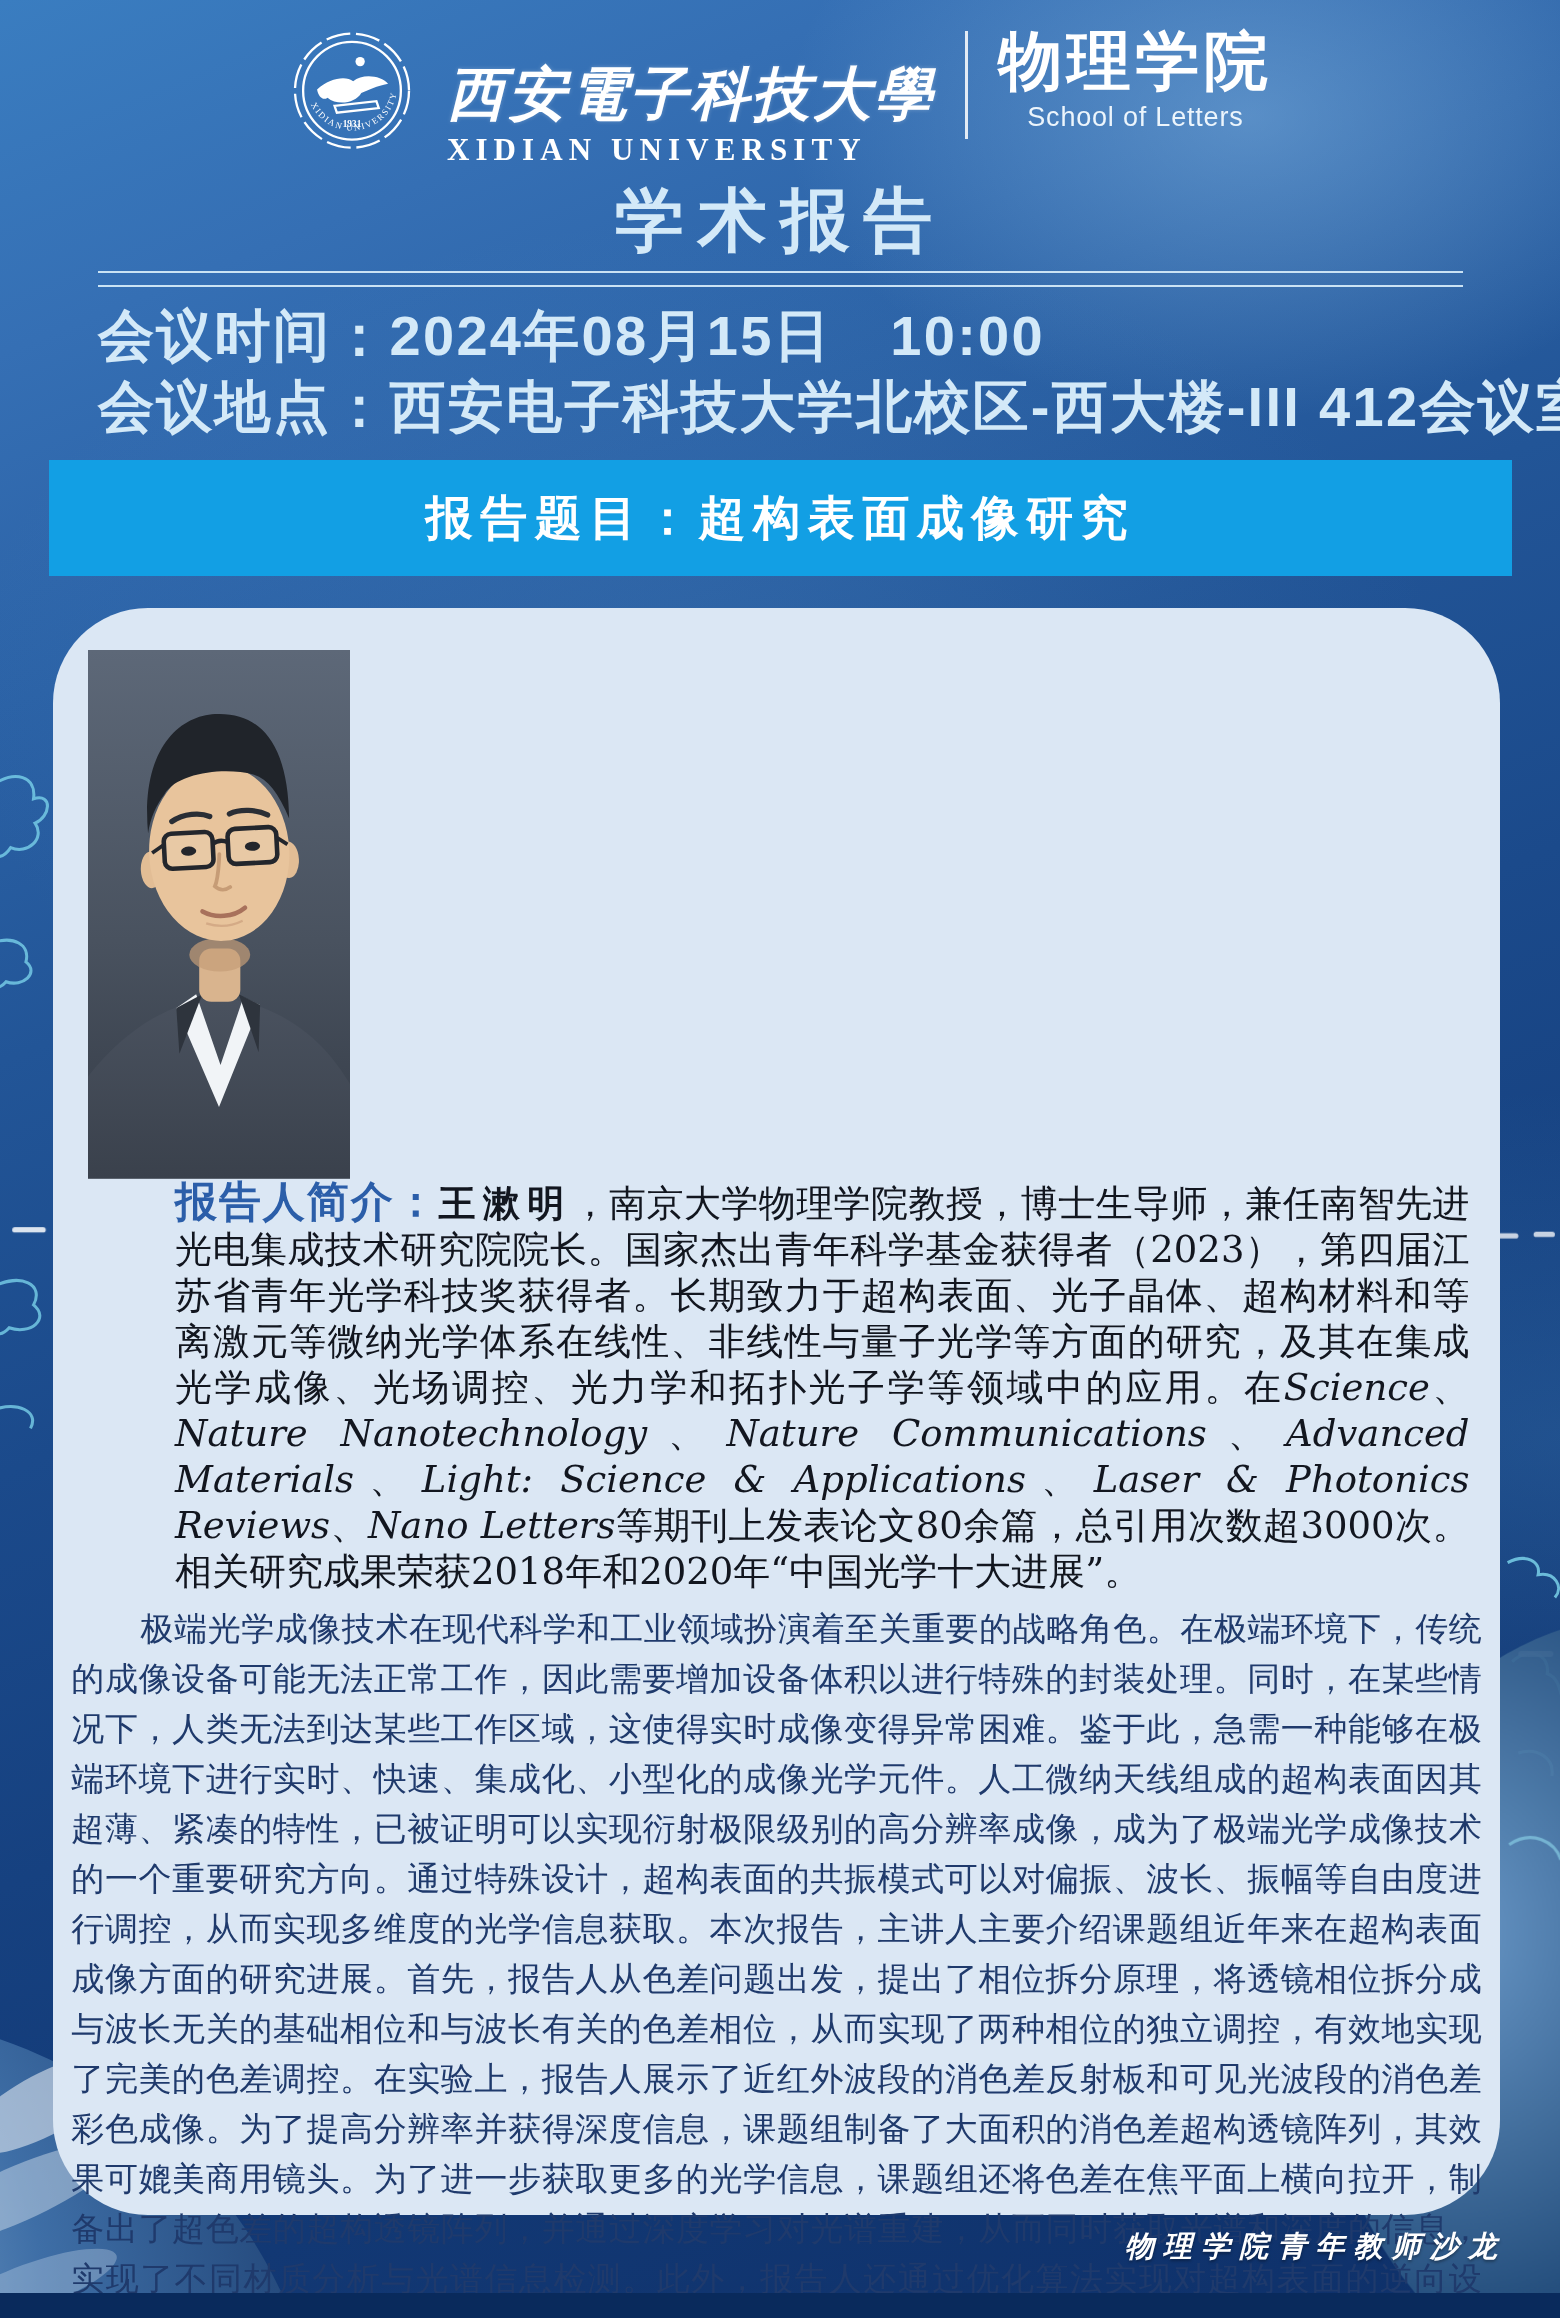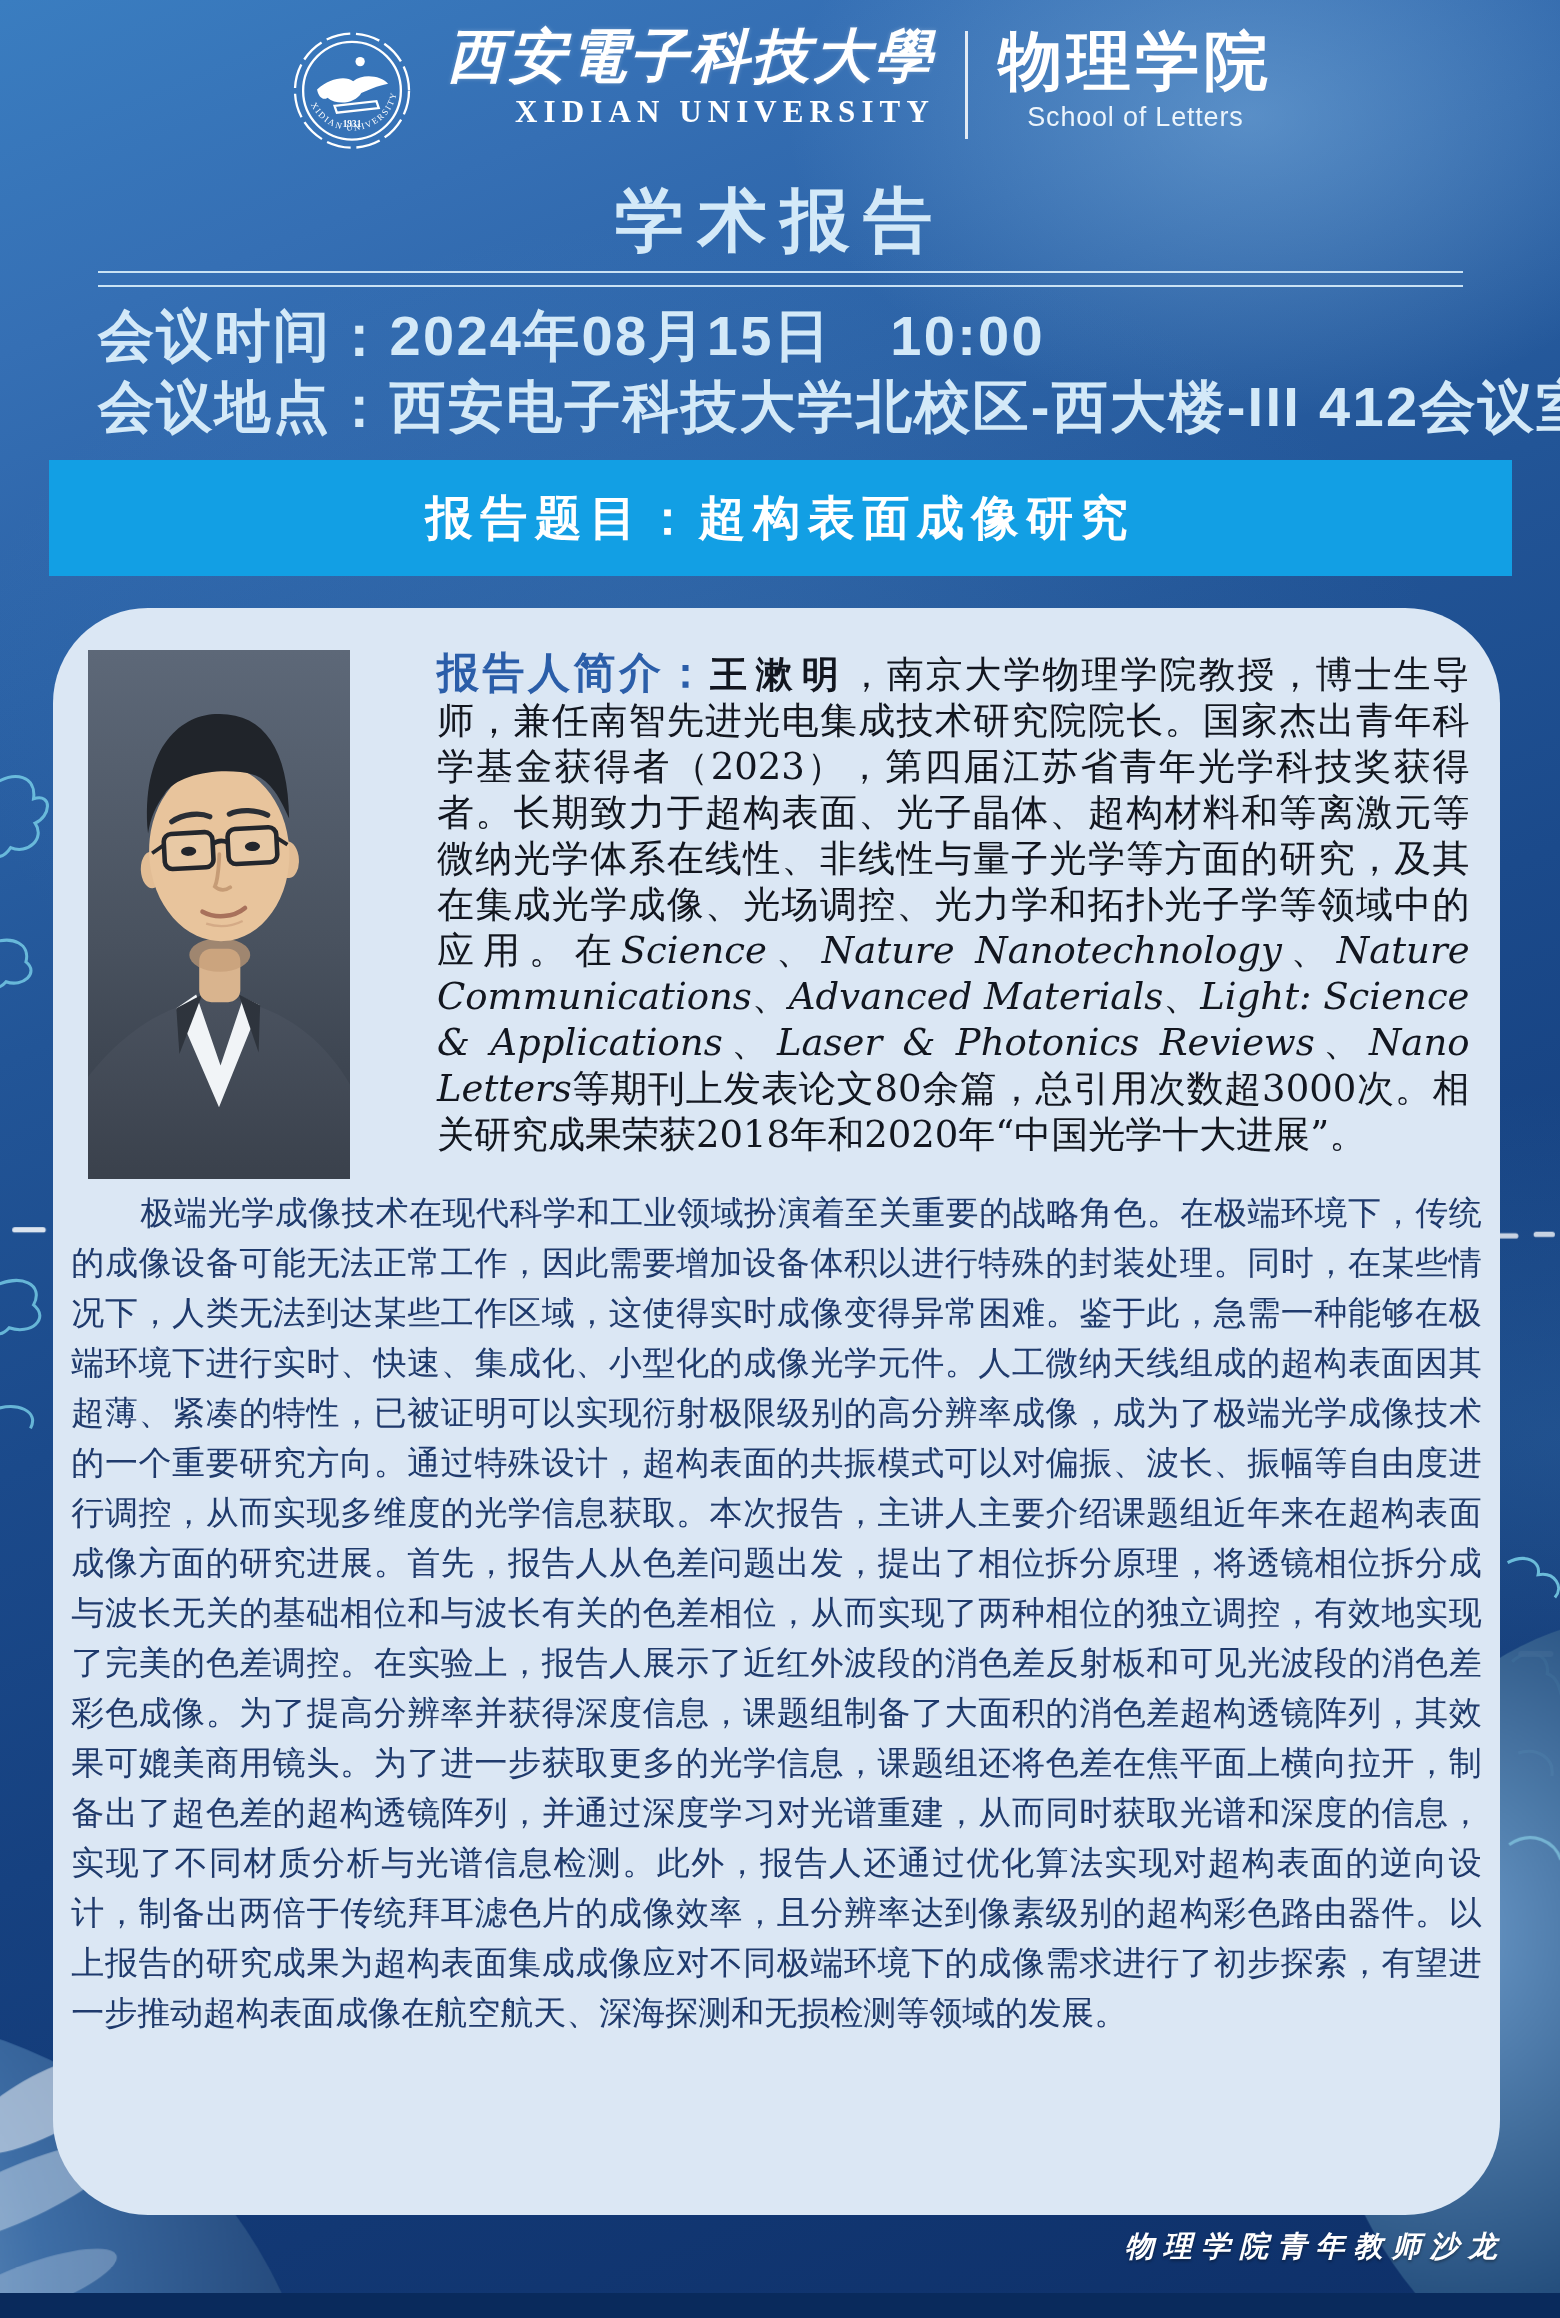--- a/index.html
+++ b/index.html
@@ -8,42 +8,42 @@
     background:linear-gradient(158deg,#3a7dc0 0%,#356fb4 12%,#2b62a6 24%,#225597 36%,#1b4a8b 50%,#164180 64%,#123874 80%,#0e3069 100%);}
   .bg-glow{position:absolute;inset:0;pointer-events:none;
     background:radial-gradient(ellipse 747px 488px at 80% 5%,rgba(150,200,240,.42),rgba(150,200,240,0) 62%),
                radial-gradient(ellipse 1067px 686px at 45% 30%,rgba(100,160,215,.16),rgba(100,160,215,0) 70%),
                radial-gradient(ellipse 915px 534px at 100% 62%,rgba(70,140,200,.25),rgba(70,140,200,0) 65%);}
   .decor{position:absolute;inset:0;}
 
   
   .header{position:absolute;top:26px;left:0;width:100%;display:flex;justify-content:center;align-items:flex-start;gap:30.5px;color:#fff;}
   .seal{width:128px;height:123px;flex:0 0 128px;margin-top:3px;}
-  .uni-block{text-align:right;}
+  .uni-block{text-align:left;margin-top:38px;}
   .uni-script{font-family:"DejaVu Serif",serif;font-style:italic;font-weight:bold;font-size:58px;line-height:1.05;letter-spacing:3px;white-space:nowrap;text-shadow:0 0 4.6px rgba(255,255,255,.25);}
   .uni-en{font-family:"Liberation Serif",serif;font-weight:bold;font-size:31px;letter-spacing:6.1px;margin-top:7.6px;white-space:nowrap;}
   .hdr-divider{width:2.3px;height:108px;background:rgba(255,255,255,.85);margin-top:4.6px;}
   .school-block{text-align:center;margin-top:1.5px;}
   .school-zh{font-size:64px;font-weight:bold;letter-spacing:4.6px;line-height:1.05;white-space:nowrap;}
   .school-en{font-size:27px;margin-top:7.6px;color:#ecf5fc;letter-spacing:0.8px;}
 
   .main-title{position:absolute;top:175px;left:0;width:100%;text-align:center;
     font-size:69px;font-weight:bold;color:var(--light_text,#d3e9f8);letter-spacing:13.7px;}
   .rule{position:absolute;left:98px;right:98px;border-top:2.3px solid var(--light_text,#d3e9f8);opacity:.95;}
   .rule1{top:271px}.rule2{top:285px}
 
   .meet{position:absolute;left:98px;color:var(--light_text,#d3e9f8);font-weight:bold;font-size:56px;letter-spacing:2.3px;white-space:nowrap;}
   .meet-time{top:299px}.meet-place{top:370px}
 
   .banner{position:absolute;left:49px;top:460px;width:1463px;height:116px;background:var(--banner,#129fe4);
     display:flex;align-items:center;justify-content:center;}
   .banner-text{font-size:47px;font-weight:bold;color:#fff;letter-spacing:7.6px;}
 
   .card{position:absolute;left:53px;top:608px;width:1447px;height:1607px;background:var(--card_bg,#dbe7f4);border-radius:95px;}
-  .card-top{display:flex;align-items:flex-start;padding:42px 30.5px 0 35px;}
+  .card-top{display:flex;align-items:flex-start;padding:42px 30.5px 0 35px;flex-direction:column;}
   .photo{width:262px;height:529px;flex:0 0 262px;}
   .photo svg{display:block;width:100%;height:100%;}
   .bio{flex:1;margin-left:87px;font-family:"DejaVu Serif",serif;font-size:37px;line-height:46px;
     color:var(--bio_text,#12161f);text-align:justify;}
   .bio-label{color:var(--heading_blue,#2b5ea9);font-weight:bold;font-family:"Liberation Sans",sans-serif;font-size:42px;letter-spacing:1.5px;}
   .bio-name{font-weight:bold;letter-spacing:6.9px;}
   .bio i{font-family:"DejaVu Serif",serif;}
   .abs-heading{margin:4.6px 0 0 34px;color:var(--heading_blue,#2b5ea9);font-weight:bold;font-size:46px;letter-spacing:3px;}
   .abstract{margin:9.1px 18.3px 0 18.3px;font-family:"DejaVu Serif",serif;font-size:33px;line-height:50px;
     color:var(--abstract_text,#1f3a6c);text-align:justify;text-indent:2.1em;}

